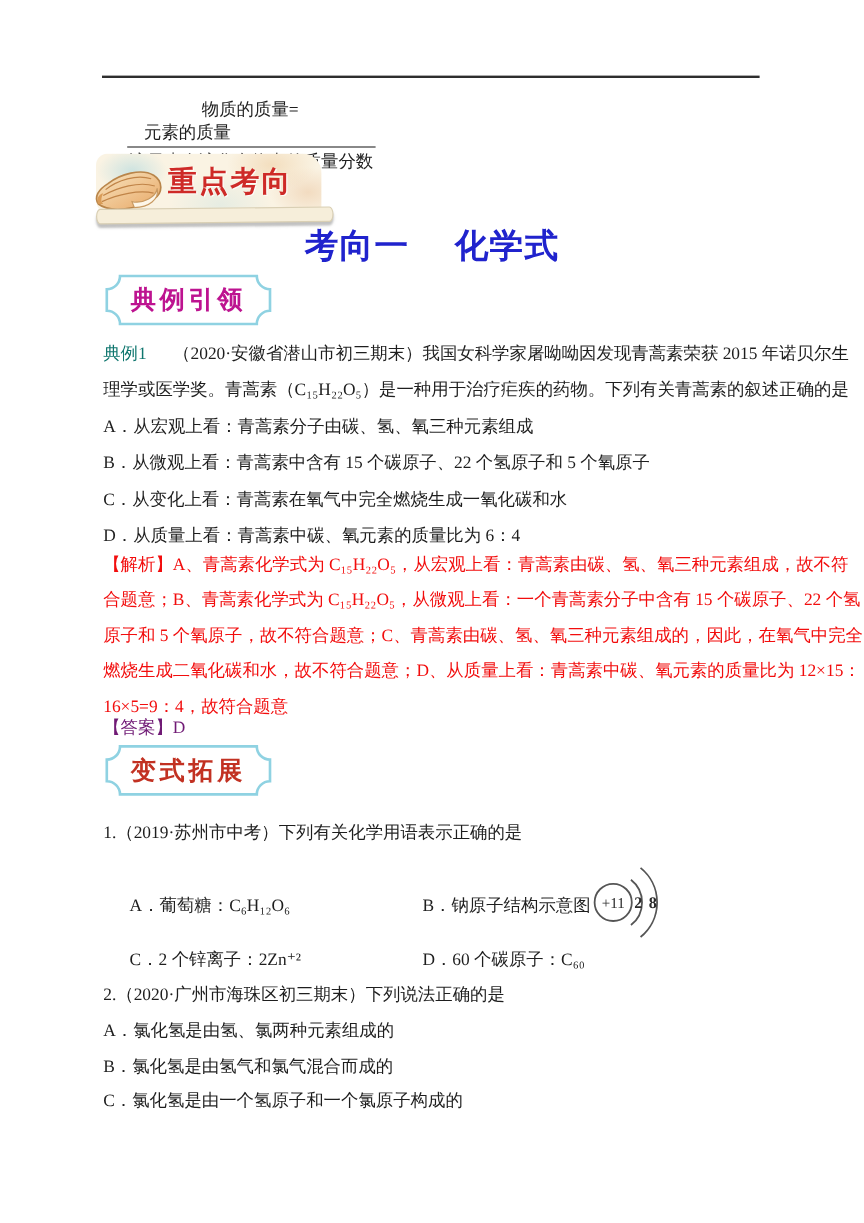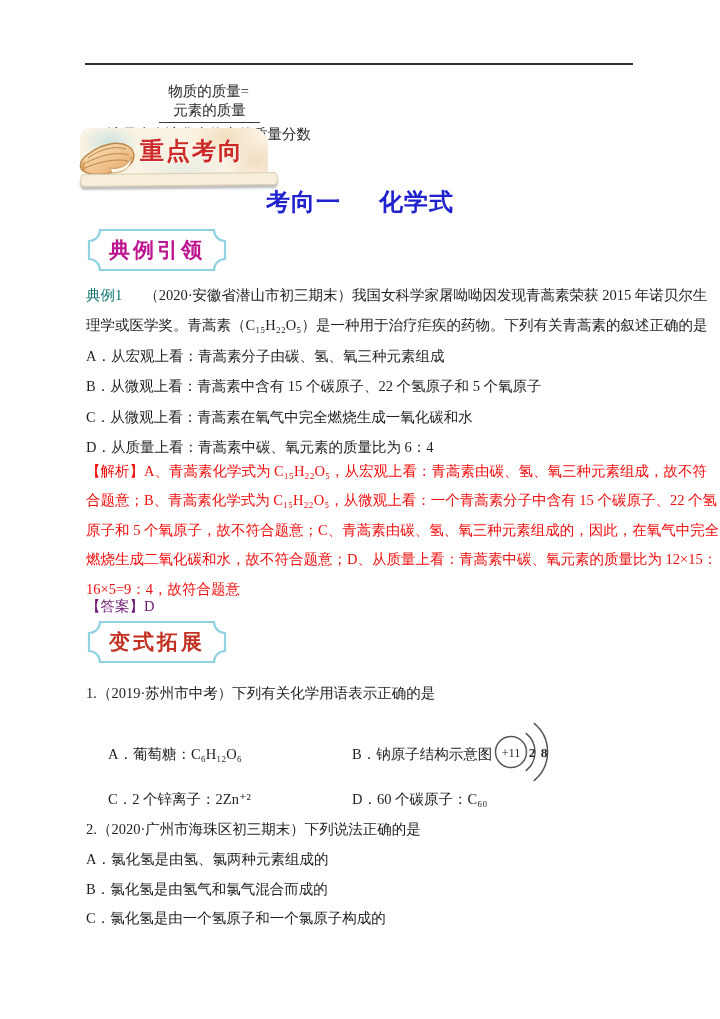--- a/index.html
+++ b/index.html
@@ -7,21 +7,21 @@
   body { font-family:"Liberation Serif","DejaVu Serif",serif; color:#1e1e1e; font-size:14.5px; }
   .abs { position:absolute; }
   .line { white-space:nowrap; }
 
   
   .top-rule { left:85px; top:63px; width:548px; height:2px; background:#2e2e2e; }
 
   
   .formula { left:104px; top:82px; display:flex; align-items:center;flex-direction:column; }
   .formula .lhs { font-size:14.5px; }
-  .fraction { display:inline-flex; flex-direction:column; align-items:center; margin-left:2px; }
+  .fraction { display:inline-flex; flex-direction:column; margin-left:2px; }
   .fraction .num { padding:0 14px 2px 14px; border-bottom:1.4px solid #3a3a3a; }
   .fraction .den { padding:2px 2px 0 2px; }
 
   
   .banner { left:80px; top:128px; width:188px; height:52px;
     background:
       radial-gradient(ellipse 42px 26px at 16% 28%, rgba(168,214,222,.55), transparent 70%),
       radial-gradient(ellipse 52px 30px at 78% 18%, rgba(236,201,154,.5), transparent 72%),
       radial-gradient(ellipse 60px 34px at 55% 82%, rgba(214,231,226,.55), transparent 72%),
       radial-gradient(ellipse 46px 30px at 94% 62%, rgba(232,190,150,.45), transparent 70%),
@@ -29,21 +29,21 @@
     border-radius:10px 16px 8px 14px; }
   .banner::after { content:""; position:absolute; left:0px; right:-10px; bottom:-6px; height:11px;
     background:#f6eeda; border:1px solid #d9cfb4; border-radius:5px/70%;
     box-shadow:0 3px 2px rgba(140,140,140,.55); transform:rotate(-.6deg); }
   .banner-title { position:absolute; left:60px; top:7px; font-size:24px; font-weight:bold;
     color:#ce2a27; letter-spacing:2px; text-shadow:1px 1px 0 rgba(255,255,255,.8); }
   .shell { position:absolute; left:-4px; top:2px; }
 
   
   .heading { left:0; top:186px; width:720px; text-align:center; color:#2023cd;
-    font-weight:bold; font-size:24px; letter-spacing:1px; }
+    font-weight:bold; font-size:28px; letter-spacing:1px; }
   .heading .gap { display:inline-block; width:38px; }
 
   
   .plaque { width:142px; height:46px;text-align:right; }
   .plaque svg { position:absolute; left:0; top:0; }
   .plaque .lbl { position:absolute; left:0; top:0; width:100%; height:100%;
     display:flex; align-items:center; justify-content:center;
     font-size:21px; font-weight:bold; letter-spacing:3px; }
   .plaque-dianli { left:86px; top:227px; }
   .plaque-dianli .lbl { color:#bd1390; }
@@ -108,21 +108,21 @@
     <path d="M 14 3 L 128 3 A 11 11 0 0 0 139 14 L 139 32 A 11 11 0 0 0 128 43 L 14 43 A 11 11 0 0 0 3 32 L 3 14 A 11 11 0 0 0 14 3 Z" fill="#ffffff" stroke="#8fd2e2" stroke-width="2.2"></path>
   </svg>
   <span class="lbl">典例引领</span>
 </div>
 
 <div class="abs example-block">
   <div class="line"><span class="example-label">典例1</span><span>（2020·安徽省潜山市初三期末）我国女科学家屠呦呦因发现青蒿素荣获 2015 年诺贝尔生</span></div>
   <div class="line">理学或医学奖。青蒿素（C₁₅H₂₂O₅）是一种用于治疗疟疾的药物。下列有关青蒿素的叙述正确的是</div>
   <div class="line">A．从宏观上看：青蒿素分子由碳、氢、氧三种元素组成</div>
   <div class="line">B．从微观上看：青蒿素中含有 15 个碳原子、22 个氢原子和 5 个氧原子</div>
-  <div class="line">C．从微观上看：青蒿素在氧气中完全燃烧生成一氧化碳和水</div>
+  <div class="line">C．从变化上看：青蒿素在氧气中完全燃烧生成一氧化碳和水</div>
   <div class="line">D．从质量上看：青蒿素中碳、氧元素的质量比为 6：4</div>
 </div>
 
 <div class="abs analysis-block">
   <div class="line">【解析】A、青蒿素化学式为 C₁₅H₂₂O₅，从宏观上看：青蒿素由碳、氢、氧三种元素组成，故不符</div>
   <div class="line">合题意；B、青蒿素化学式为 C₁₅H₂₂O₅，从微观上看：一个青蒿素分子中含有 15 个碳原子、22 个氢</div>
   <div class="line">原子和 5 个氧原子，故不符合题意；C、青蒿素由碳、氢、氧三种元素组成的，因此，在氧气中完全</div>
   <div class="line">燃烧生成二氧化碳和水，故不符合题意；D、从质量上看：青蒿素中碳、氧元素的质量比为 12×15：</div>
   <div class="line">16×5=9：4，故符合题意</div>
 </div>

